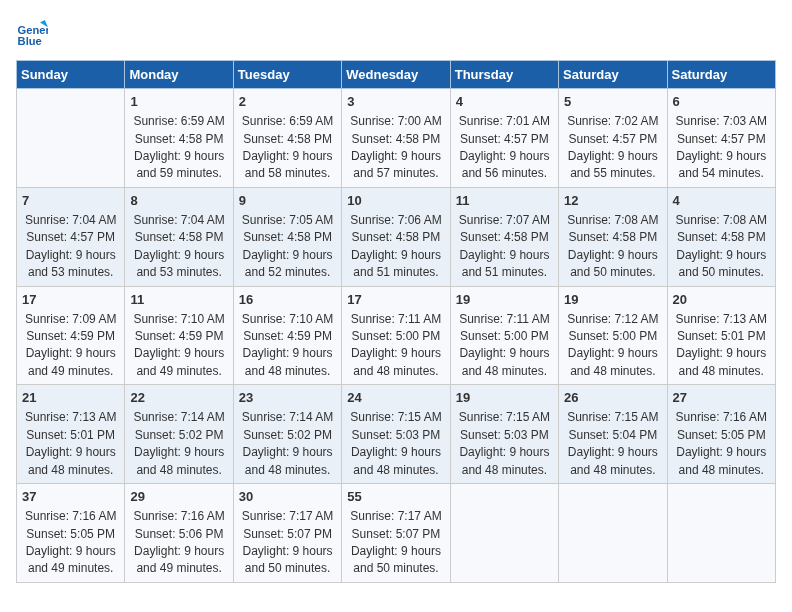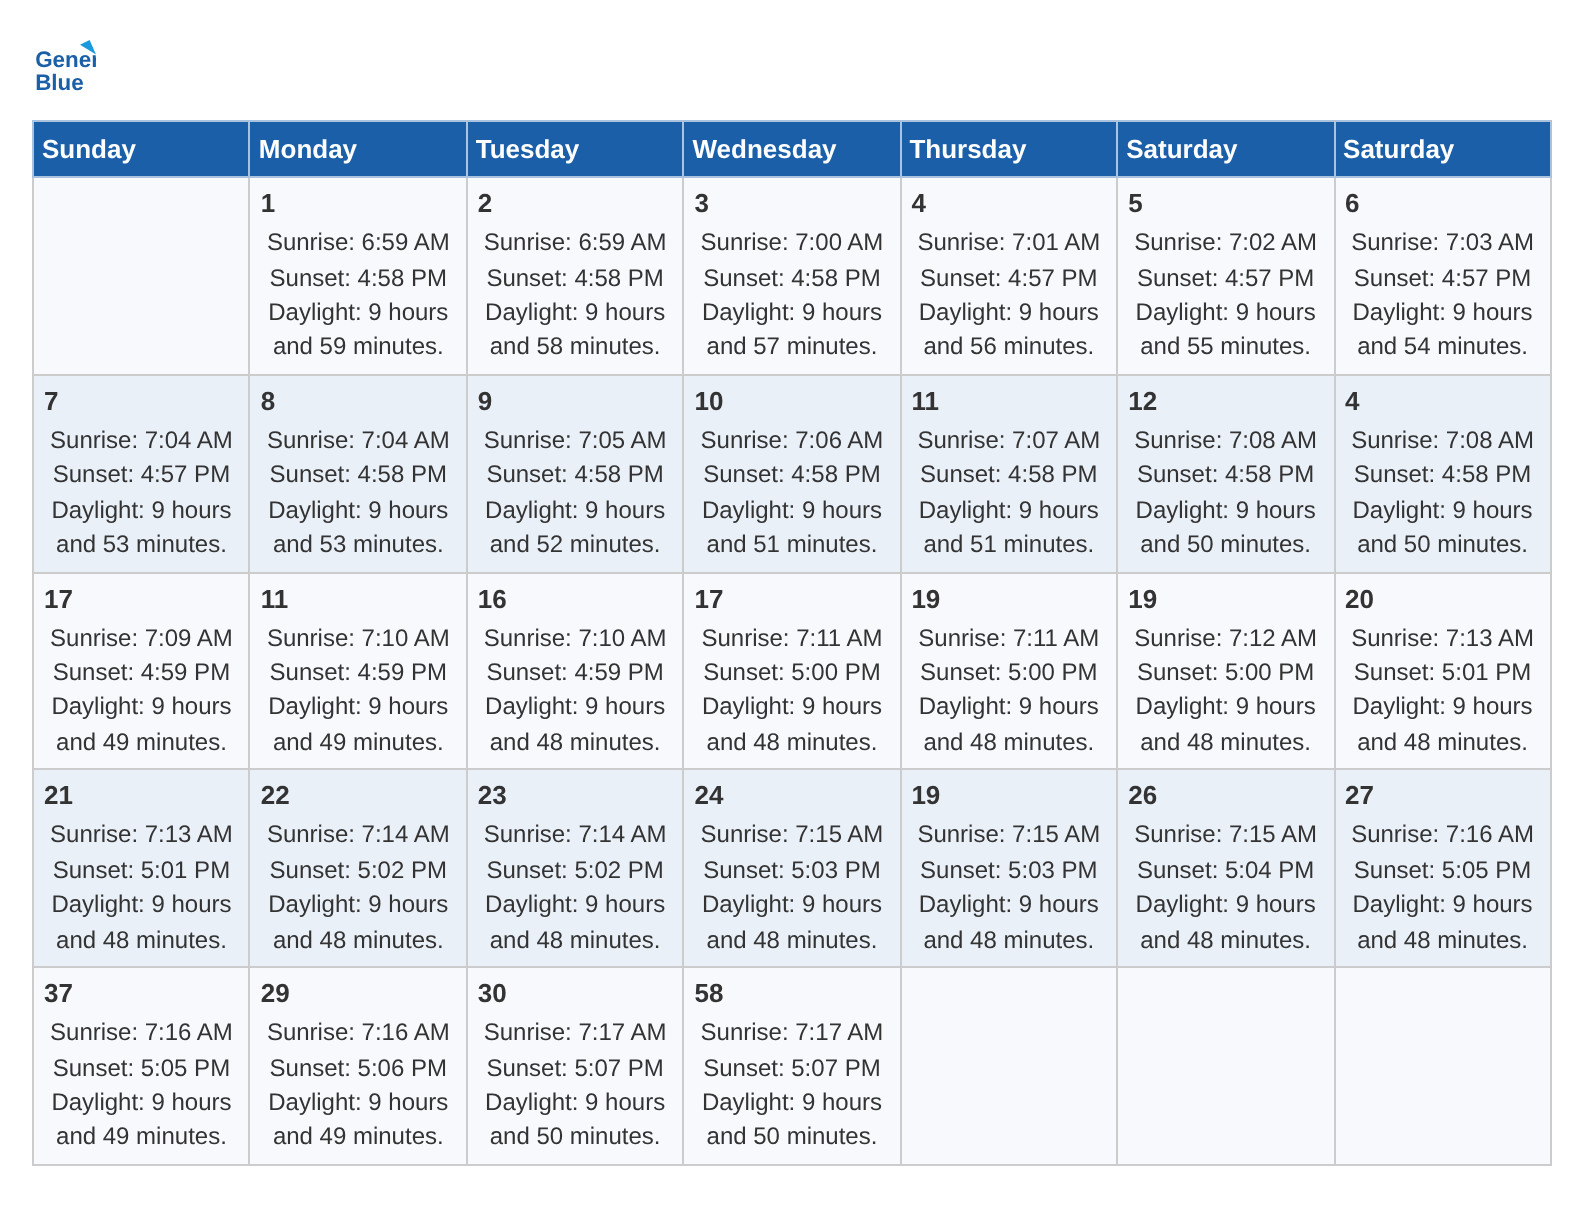--- a/index.html
+++ b/index.html
@@ -244,21 +244,21 @@
         </td>
         <td>
           <span class="day-num">29</span>
           <div class="day-info">Sunrise: 7:16 AM<br>Sunset: 5:06 PM<br>Daylight: 9 hours<br>and 49 minutes.</div>
         </td>
         <td>
           <span class="day-num">30</span>
           <div class="day-info">Sunrise: 7:17 AM<br>Sunset: 5:07 PM<br>Daylight: 9 hours<br>and 50 minutes.</div>
         </td>
         <td>
-          <span class="day-num">58</span>
+          <span class="day-num">55</span>
           <div class="day-info">Sunrise: 7:17 AM<br>Sunset: 5:07 PM<br>Daylight: 9 hours<br>and 50 minutes.</div>
         </td>
         <td class="empty-cell"></td>
         <td class="empty-cell"></td>
         <td class="empty-cell"></td>
       </tr>
     </tbody>
 </table>
 
 </body></html>

